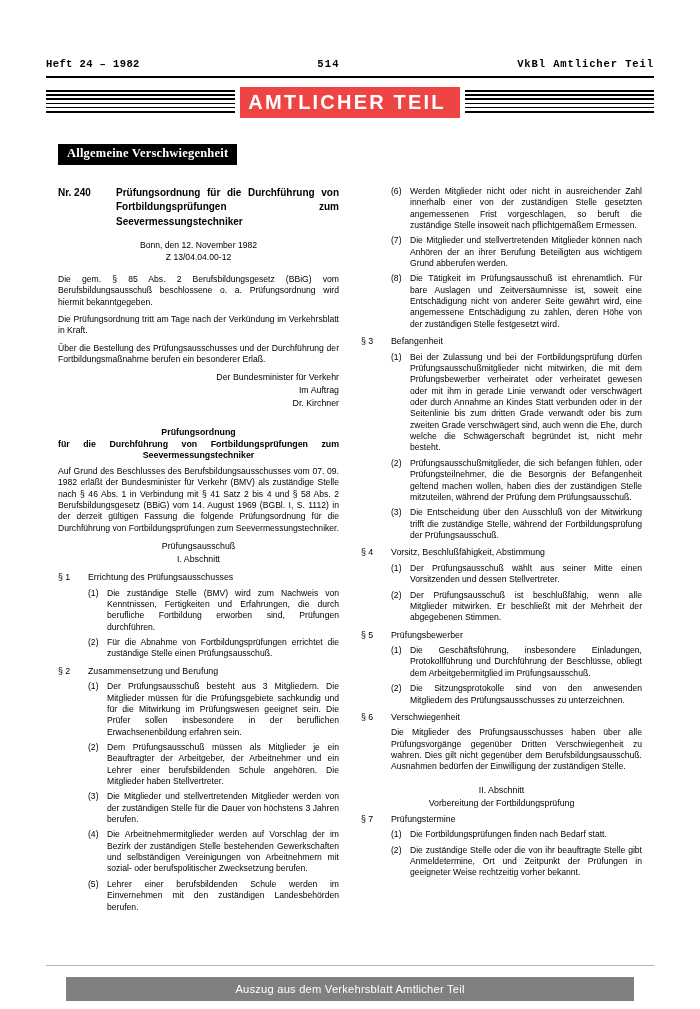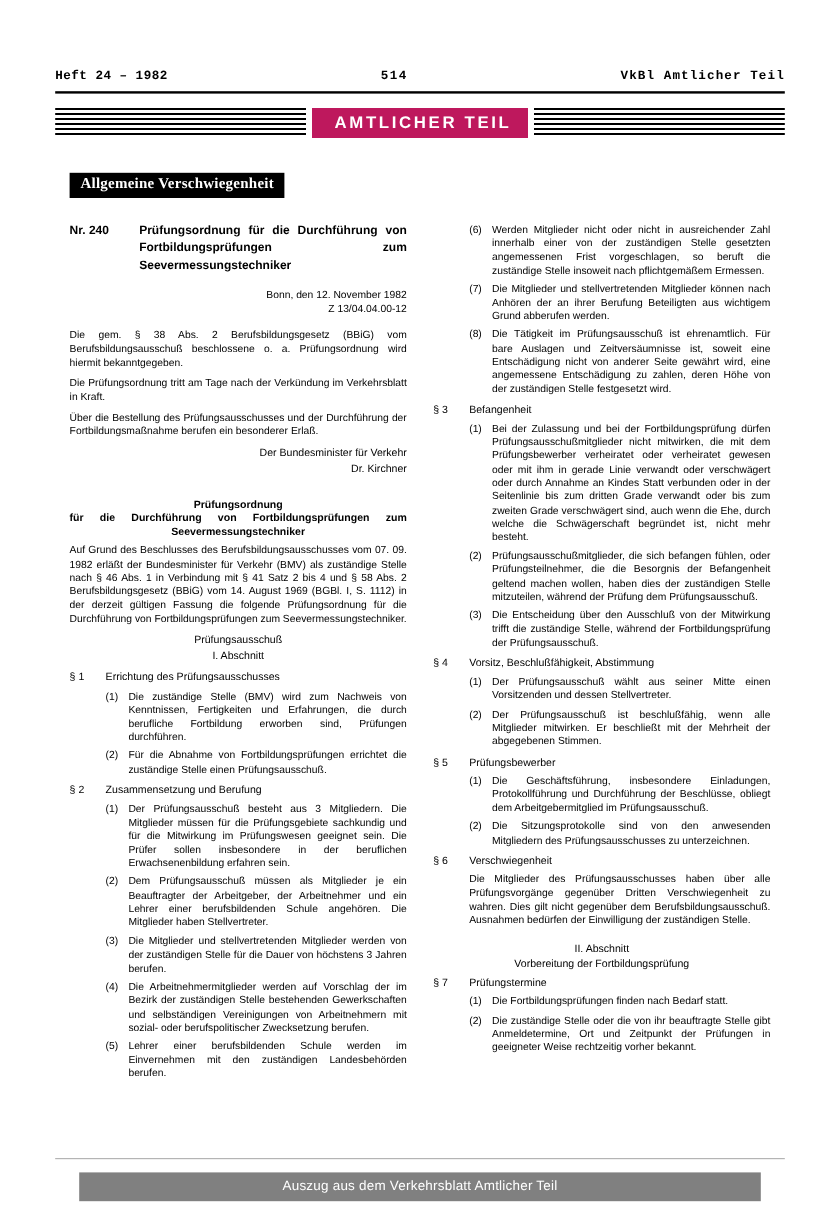--- a/index.html
+++ b/index.html
@@ -62,26 +62,26 @@
     background: repeating-linear-gradient(
       to bottom,
       #000 0px, #000 1.6px,
       #ffffff 1.6px, #ffffff 4.2px
     );
   }
   .banner-lines.left  { margin-right: 5px; }
   .banner-lines.right { margin-left: 5px; }
   .banner-title {
     flex: 0 0 auto;
-    background: #be185d;
+    background: #ef4444;
     color: #fff;
-    font-size: 14px;
+    font-size: 20px;
     font-weight: bold;
     letter-spacing: 2.2px;
-    padding: 5px 14px 6px 19px;
+    padding: 5px 14px 6px 8px;
     line-height: 1;
   }
 
   
   .badge {
     position: absolute;
     left: 58px; top: 144px;
     background: #000;
     color: #fff;
     font-family: "Liberation Serif", serif;
@@ -128,21 +128,21 @@
   .doc-no .nr {
     flex: 0 0 auto;
     width: 58px;
     white-space: nowrap;
   }
   .doc-no .ttl {
     flex: 1 1 auto;
     text-align: justify;
   }
 
-  .place-date { font-size: 8.6px; line-height: 11.4px; text-align: right; }
+  .place-date { font-size: 8.6px; line-height: 11.4px; text-align: center; }
 
   .sig { text-align: right; font-size: 8.8px; line-height: 12.6px; }
 
   .head-c {
     text-align: center;
     font-weight: bold;
     font-size: 8.8px;
     line-height: 11.6px;
   }
   .head-c.justif { text-align: justify; text-align-last: center; }
@@ -225,28 +225,29 @@
         <span class="ttl">Prüfungsordnung für die Durchführung von Fortbildungsprüfungen zum Seevermessungstechniker</span>
       </div>
 
       <div class="gap-l"></div>
 
       <p class="place-date">Bonn, den 12. November 1982</p>
       <p class="place-date">Z 13/04.04.00-12</p>
 
       <div class="gap-l"></div>
 
-      <p>Die gem. § 38 Abs. 2 Berufsbildungsgesetz (BBiG) vom Berufsbildungsausschuß beschlossene o. a. Prüfungsordnung wird hiermit bekanntgegeben.</p>
+      <p>Die gem. § 85 Abs. 2 Berufsbildungsgesetz (BBiG) vom Berufsbildungsausschuß beschlossene o. a. Prüfungsordnung wird hiermit bekanntgegeben.</p>
       <div class="gap"></div>
       <p>Die Prüfungsordnung tritt am Tage nach der Verkündung im Verkehrsblatt in Kraft.</p>
       <div class="gap"></div>
       <p>Über die Bestellung des Prüfungsausschusses und der Durchführung der Fortbildungsmaßnahme berufen ein besonderer Erlaß.</p>
 
       <div class="gap"></div>
       <p class="sig">Der Bundesminister für Verkehr</p>
+      <p class="sig">Im Auftrag</p>
       <p class="sig name">Dr. Kirchner</p>
 
       <div class="gap-xl"></div>
 
       <p class="head-c">Prüfungsordnung</p>
       <p class="head-c justif">für die Durchführung von Fortbildungsprüfungen zum Seevermessungstechniker</p>
 
       <div class="gap-s"></div>
 
       <p>Auf Grund des Beschlusses des Berufsbildungsausschusses vom 07. 09. 1982 erläßt der Bundesminister für Verkehr (BMV) als zuständige Stelle nach § 46 Abs. 1 in Verbindung mit § 41 Satz 2 bis 4 und § 58 Abs. 2 Berufsbildungsgesetz (BBiG) vom 14. August 1969 (BGBl. I, S. 1112) in der derzeit gültigen Fassung die folgende Prüfungsordnung für die Durchführung von Fortbildungsprüfungen zum Seevermessungstechniker.</p>

